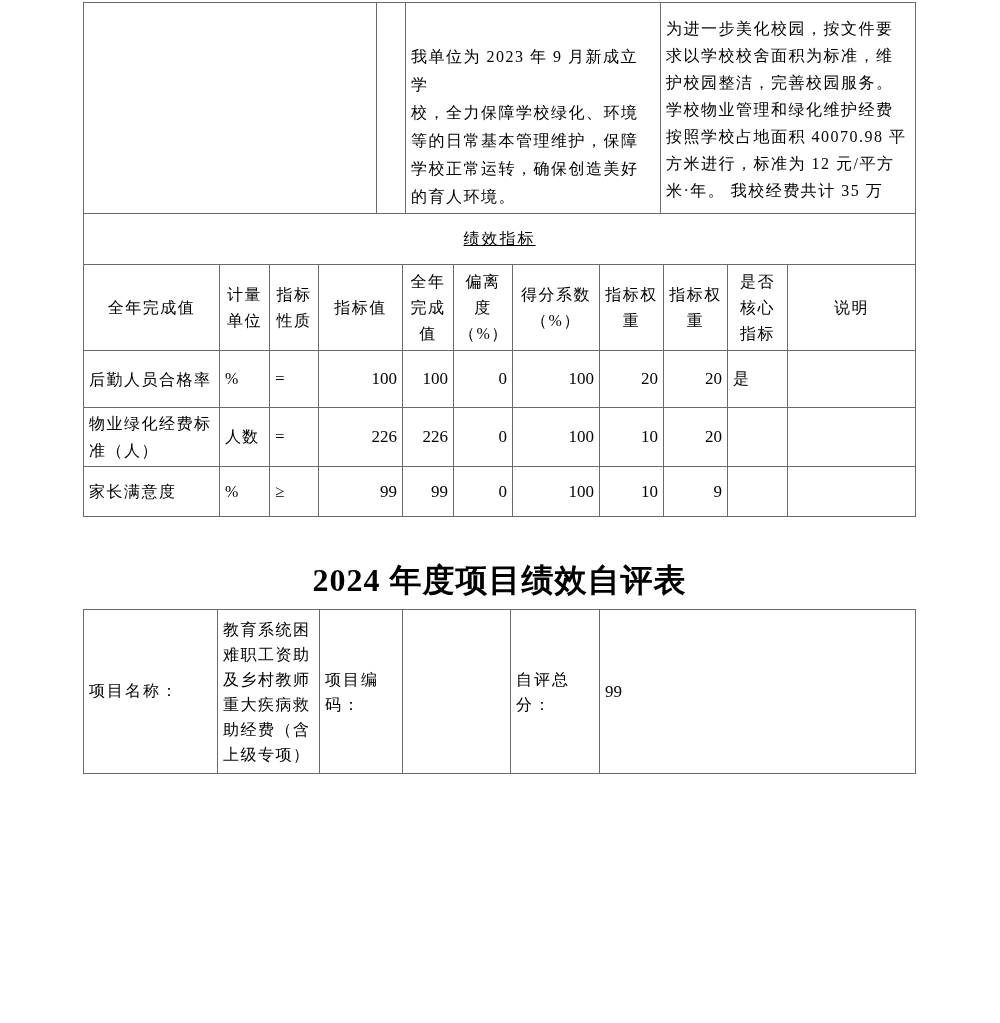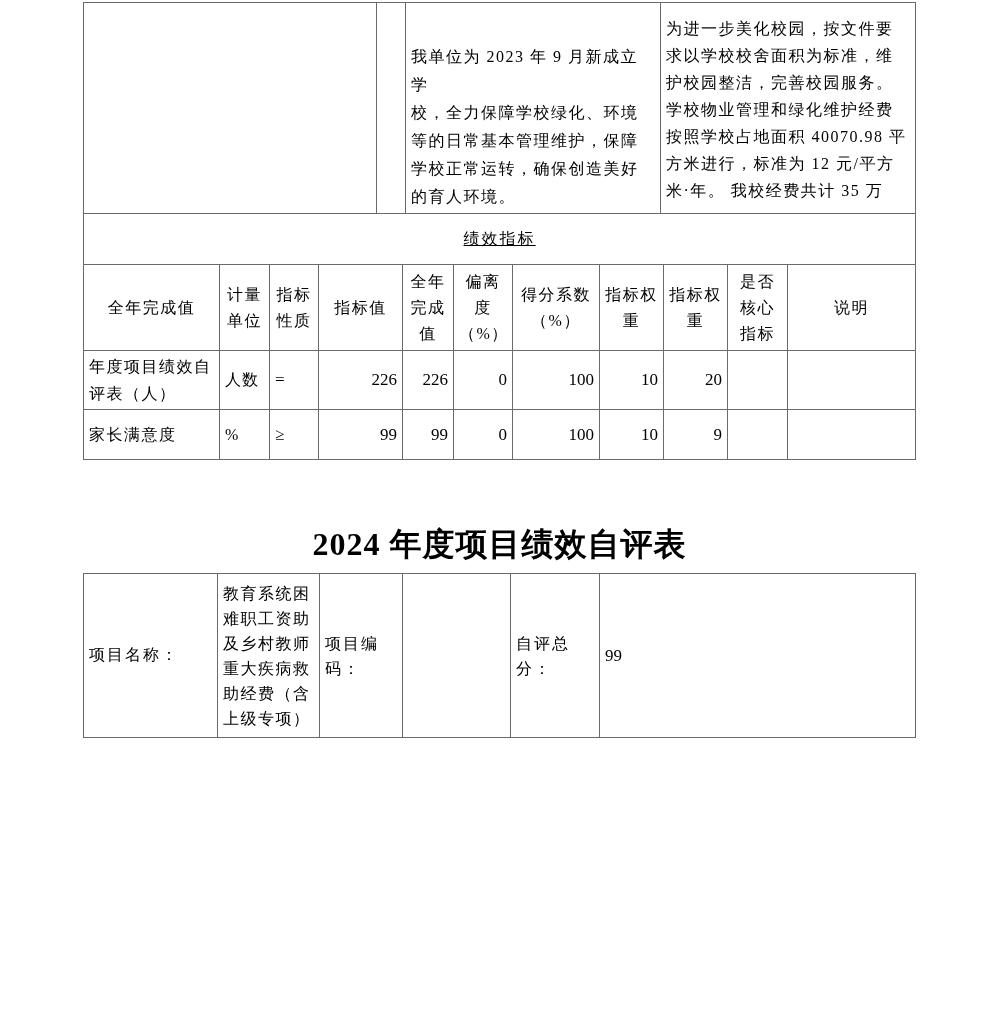--- a/index.html
+++ b/index.html
@@ -45,21 +45,21 @@
   .ind-table th { text-align: center; letter-spacing: 1.5px; line-height: 26px; padding: 2px; }
   .c-name { letter-spacing: 1.5px; line-height: 27px; text-align: left; }
   .c-unit { letter-spacing: 1px; line-height: 26px; text-align: left; padding: 2px 2px 2px 4px; }
   .c-nat  { text-align: left; font-size: 17px; }
   .c-num  { text-align: right; font-size: 17px; letter-spacing: 0; padding-right: 5px; }
   .c-core { text-align: left; }
   .c-note { text-align: left; }
 
   
   .doc-title {
-    margin-top: 63px;
+    margin-top: 42px;
     height: 42px; line-height: 42px;
     text-align: center;
     font-weight: bold;
     font-size: 32px;
     letter-spacing: 1px;
   }
 
   
   .proj-table { margin-top: 8px; }
   .lbl { letter-spacing: 2px; text-align: left; }
@@ -124,22 +124,35 @@
       <th>指标值</th>
       <th>全年完成值</th>
       <th>偏离度（%）</th>
       <th>得分系数（%）</th>
       <th>指标权重</th>
       <th>指标权重</th>
       <th>是否核心指标</th>
       <th>说明</th>
     </tr>
 
+    <tr style="height:57px">
+      <td class="c-name">后勤人员合格率</td>
+      <td class="c-unit">%</td>
+      <td class="c-nat">=</td>
+      <td class="c-num">100</td>
+      <td class="c-num">100</td>
+      <td class="c-num">0</td>
+      <td class="c-num">100</td>
+      <td class="c-num">20</td>
+      <td class="c-num">20</td>
+      <td class="c-core">是</td>
+      <td class="c-note"></td>
+    </tr>
     <tr style="height:54px">
-      <td class="c-name">年度项目绩效自评表（人）</td>
+      <td class="c-name">物业绿化经费标准（人）</td>
       <td class="c-unit">人数</td>
       <td class="c-nat">=</td>
       <td class="c-num">226</td>
       <td class="c-num">226</td>
       <td class="c-num">0</td>
       <td class="c-num">100</td>
       <td class="c-num">10</td>
       <td class="c-num">20</td>
       <td class="c-core"></td>
       <td class="c-note"></td>

